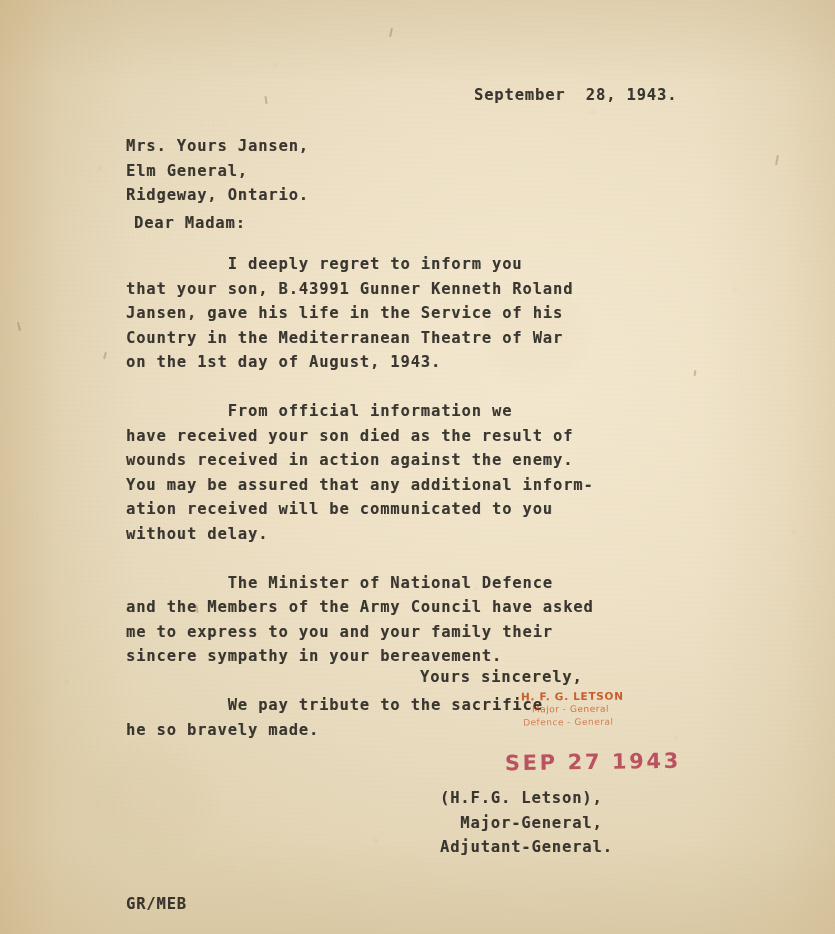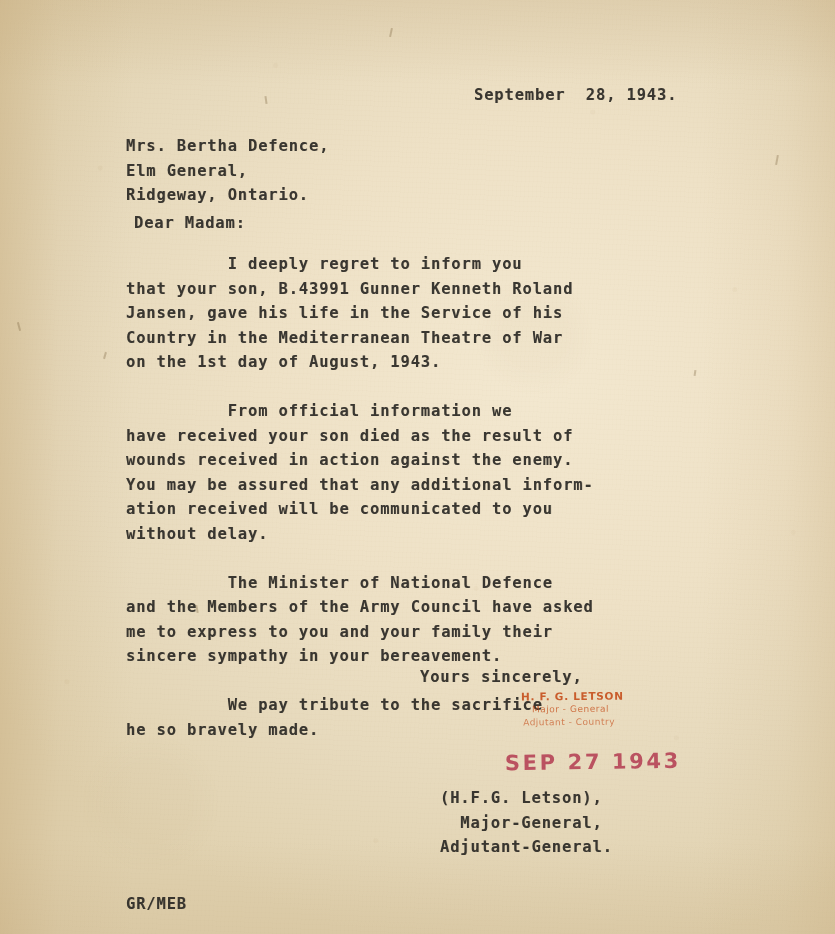--- a/index.html
+++ b/index.html
@@ -156,21 +156,21 @@
   <div class="stray-mark" style="left:390px; top:28px; width:2px; height:9px; transform:rotate(12deg);"></div>
   <div class="stray-mark" style="left:265px; top:96px; width:2px; height:8px; transform:rotate(-8deg);"></div>
   <div class="stray-mark" style="left:776px; top:155px; width:2px; height:10px; transform:rotate(10deg);"></div>
   <div class="stray-mark" style="left:18px; top:322px; width:2px; height:9px; transform:rotate(-14deg);"></div>
   <div class="stray-mark" style="left:104px; top:352px; width:2px; height:7px; transform:rotate(16deg);"></div>
   <div class="stray-mark" style="left:196px; top:605px; width:2px; height:8px; transform:rotate(-10deg);"></div>
   <div class="stray-mark" style="left:694px; top:370px; width:2px; height:6px; transform:rotate(8deg);"></div>
 
   <div class="typed" id="date-line">September  28, 1943.</div>
 
-  <div class="typed" id="recipient-address"><span>Mrs. Bertha Defence,</span>
+  <div class="typed" id="recipient-address"><span>Mrs. Yours Jansen,</span>
 <span>Elm General,</span>
 <span>Ridgeway, Ontario.</span></div>
 
   <div class="typed" id="salutation">Dear Madam:</div>
 
   <div class="typed" id="body-text">          I deeply regret to inform you
 that your son, B.43991 Gunner Kenneth Roland
 Jansen, gave his life in the Service of his
 Country in the Mediterranean Theatre of War
 on the 1st day of August, 1943.
@@ -188,21 +188,21 @@
 sincere sympathy in your bereavement.
 
           We pay tribute to the sacrifice
 he so bravely made.</div>
 
   <div class="typed" id="closing-line">Yours sincerely,</div>
 
   <div id="signature-stamp">
     <div class="stamp-name">H. F. G. LETSON</div>
     <div class="stamp-rank">Major - General</div>
-    <div class="stamp-title">Adjutant - Country</div>
+    <div class="stamp-title">Defence - General</div>
   </div>
 
   <div id="date-stamp">SEP 27 1943</div>
 
   <div class="typed" id="signature-block">(H.F.G. Letson),
   Major-General,
 Adjutant-General.</div>
 
   <div class="typed" id="reference-initials">GR/MEB</div>
 

